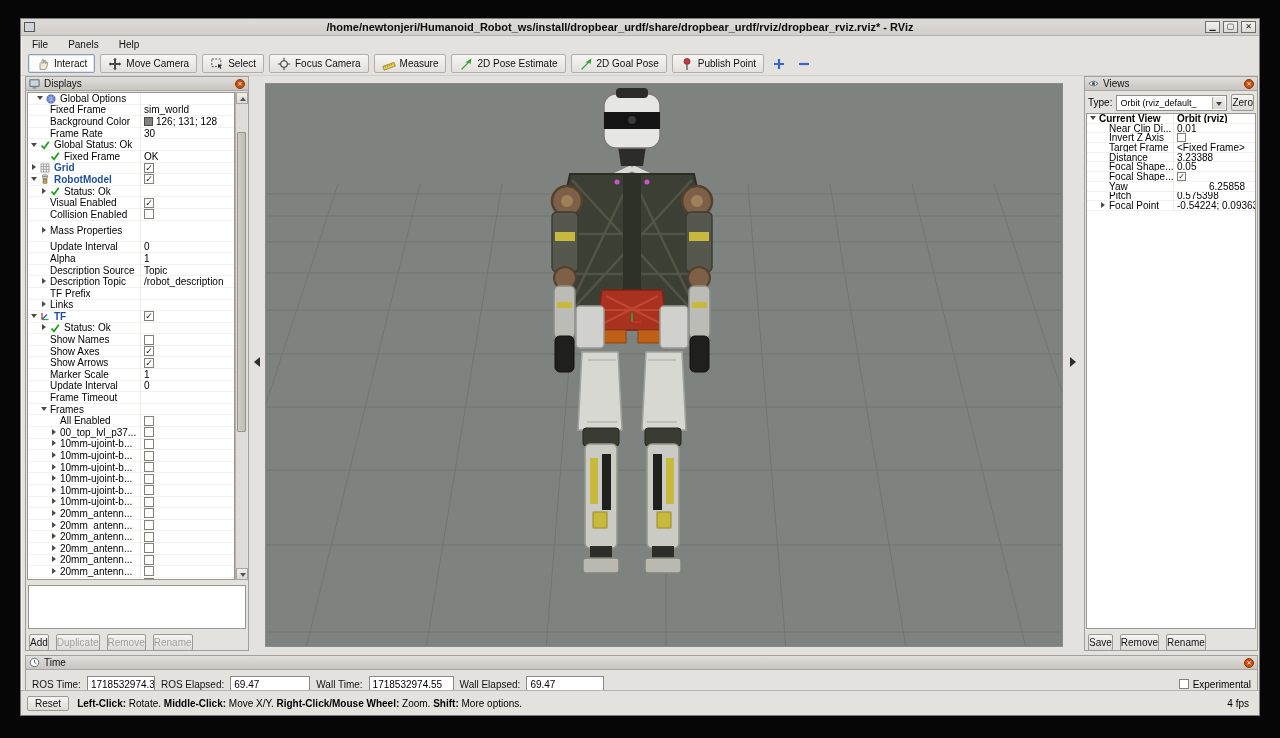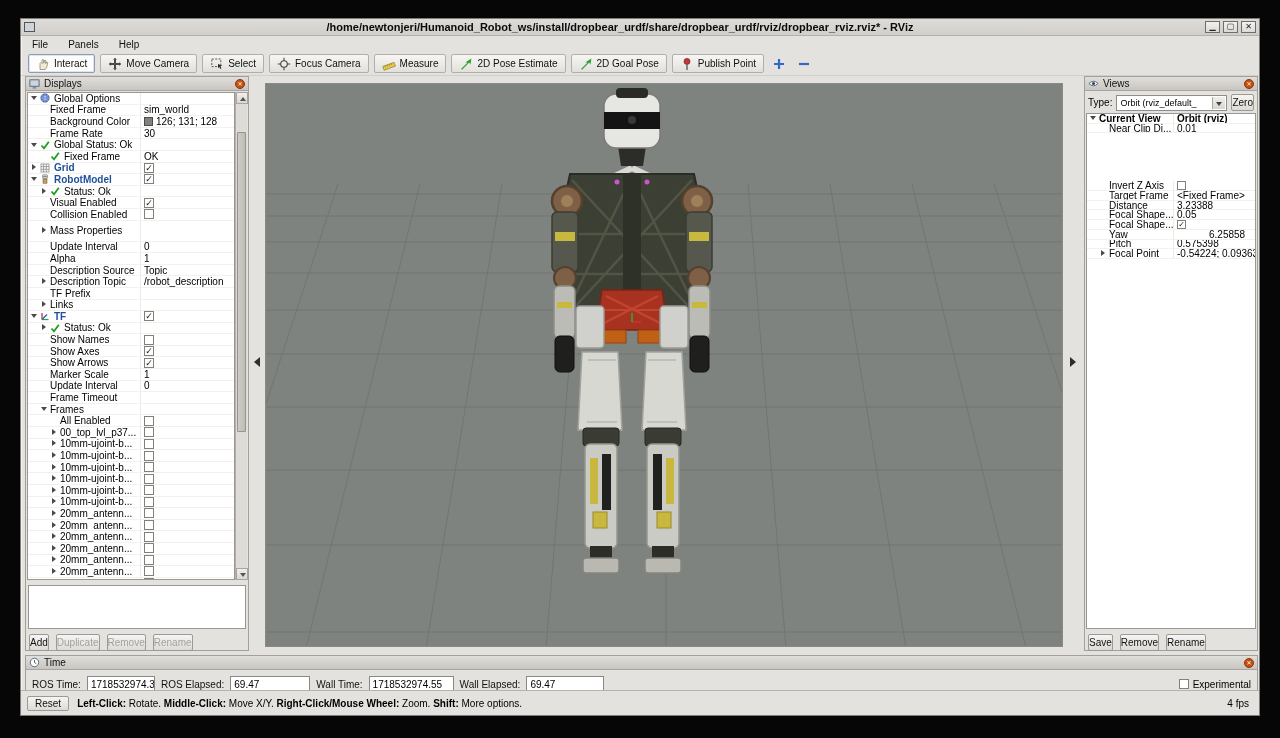--- a/index.html
+++ b/index.html
@@ -213,21 +213,21 @@
           <svg viewBox="0 0 12 12">
               <rect x="1" y="2" width="10" height="7" fill="#cdd6df" stroke="#45566a" stroke-width="0.9"></rect>
               <path d="M4 10.8h4" stroke="#45566a" stroke-width="0.9"></path>
             </svg>
         </span>
         <span>Displays</span>
         <span class="closebtn">✕</span>
       </div>
       <div class="tree" id="displaysTree" style="left:1px;right:13px;top:15px;height:488px;">
           <div class="trow" style="height: 11.6px;">
-            <div class="tcell tname" style="width: 113px; padding-left: 2px;">
+            <div class="tcell tname" style="width: 113px; padding-left: 8px; align-items: flex-end;">
               <span class="tw arr-d"></span>
               <span class="ti">
                 <svg viewBox="0 0 10 10">
                   <circle cx="5" cy="5" r="4.2" fill="#5577cc" stroke="#33508f" stroke-width="0.6"></circle>
                   <path d="M0.8 5h8.4M5 0.8v8.4M2 2.5c2 1.4 4 1.4 6 0M2 7.5c2-1.4 4-1.4 6 0" stroke="#cdd8f0" stroke-width="0.6" fill="none"></path>
                 </svg>
               </span>
               <span class="tl">Global Options</span>
             </div>
             <div class="tcell tval"></div>
@@ -764,21 +764,21 @@
           </div>
           <div class="trow" style="height: 9.7px;">
             <div class="tcell tname" style="width: 87px; padding-left: 12px;">
               <span class="tw"></span>
               <span class="tl">Near Clip Di...</span>
             </div>
             <div class="tcell tval">
               <span class="tvt">0.01</span>
             </div>
           </div>
-          <div class="trow" style="height: 9.7px; margin-top: 48px;">
+          <div class="trow" style="height: 9.7px;">
             <div class="tcell tname" style="width: 87px; padding-left: 12px;">
               <span class="tw"></span>
               <span class="tl">Invert Z Axis</span>
             </div>
             <div class="tcell tval">
               <span class="cb"></span>
             </div>
           </div>
           <div class="trow" style="height: 9.7px;">
             <div class="tcell tname" style="width: 87px; padding-left: 12px;">

